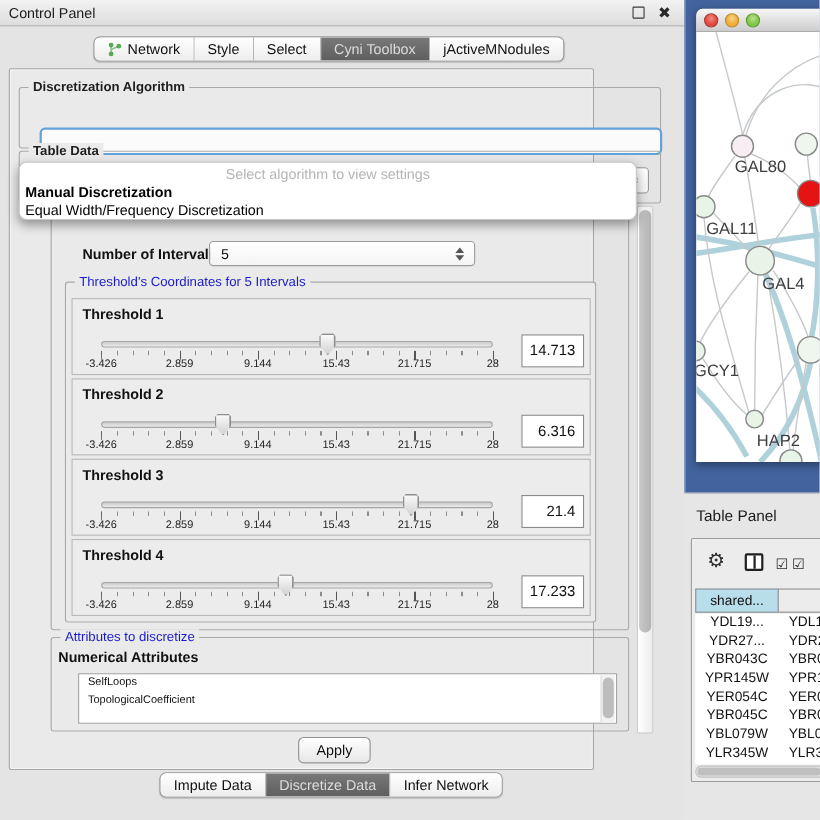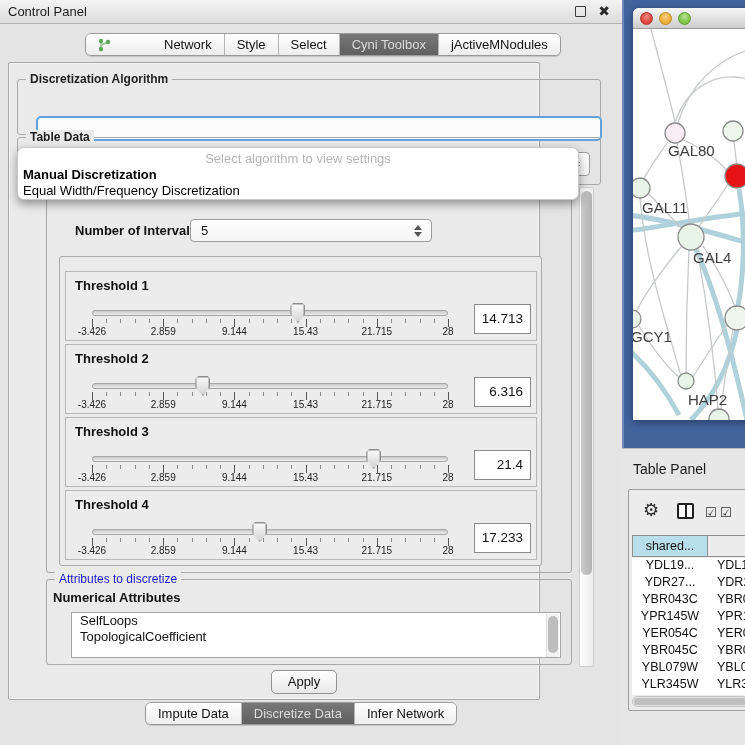--- a/index.html
+++ b/index.html
@@ -11,21 +11,21 @@
   #cp-titlebar{position:absolute;left:0;top:0;width:100%;height:24px;
     background:linear-gradient(#f3f3f3,#ddd);border-bottom:1px solid #b2b2b2;}
   #cp-title{position:absolute;left:8px;top:4px;font-size:13px;color:#1c1c1c;}
   .float-box{position:absolute;right:36px;top:6px;width:11px;height:11px;border:1.5px solid #3a3a3a;border-radius:1px;}
   .close-x{position:absolute;right:12px;top:3px;font-size:14px;font-weight:bold;color:#2a2a2a;}
 
   
   .seg{position:absolute;display:flex;height:23px;border:1px solid #9a9a9a;border-radius:6px;
     overflow:hidden;background:#fff;box-shadow:0 1px 1px rgba(0,0,0,.15);}
   .seg .tab{display:flex;align-items:center;justify-content:center;font-size:13px;color:#111;
-    background:linear-gradient(#ffffff,#ededed);border-right:1px solid #b5b5b5;padding:0 12px;white-space:nowrap;gap:48px;}
+    background:linear-gradient(#ffffff,#ededed);border-right:1px solid #b5b5b5;padding:0 12px;white-space:nowrap;}
   .seg .tab:last-child{border-right:none;}
   .seg .tab.sel{background:linear-gradient(#787878,#5f5f5f);color:#dcdcdc;}
   #top-tabs{left:85px;top:33px;}
   #bottom-tabs{left:145px;top:702px;}
 
   
   #content{position:absolute;left:8px;top:62px;width:532px;height:638px;
     background:#eaeaea;border:1px solid #a6a6a6;border-radius:2px;box-shadow:inset 0 0 0 1px #f4f4f4;}
   .group{position:absolute;border:1px solid #a9a9a9;border-radius:3px;}
   .gtitle{position:absolute;top:-8px;left:8px;background:#eaeaea;padding:0 4px;font-size:12px;line-height:14px;white-space:nowrap;}
@@ -72,21 +72,21 @@
   .ticks-major{position:absolute;left:0;top:17px;width:358px;height:8px;
     background:repeating-linear-gradient(90deg,#555 0 1px,transparent 1px 71.2px);}
   .tick-lbls{position:absolute;left:0;top:24px;width:356px;height:11px;}
   .tick-lbls span{position:absolute;transform:translateX(-50%);font-size:10px;font-weight:normal;color:#222;white-space:nowrap;}
   .p0{left:0}.p20{left:20%}.p40{left:40%}.p60{left:60%}.p80{left:80%}.p100{left:100%}
   .val-box{position:absolute;left:408px;top:32px;width:57px;height:30px;background:#fff;border:1px solid #8a8a8a;
     font-size:13.5px;color:#111;text-align:right;line-height:28px;padding-right:7px;}
 
   
   #attr-list{position:absolute;left:24px;top:32px;width:490px;height:46px;background:#fff;border:1px solid #a5a5a5;overflow:hidden;}
-  #attr-list .li{font-size:13px;color:#111;padding-left:8px;line-height:15.5px;white-space:nowrap;}
+  #attr-list .li{font-size:10px;color:#111;padding-left:8px;line-height:15.5px;white-space:nowrap;}
   #attr-sb{position:absolute;right:1px;top:1px;width:13px;height:44px;background:#f2f2f2;border-left:1px solid #ddd;}
   #attr-sb .vth{position:absolute;left:1px;top:2px;width:10px;height:37px;border-radius:5px;background:#bdbdbd;}
 
   #apply-btn{position:absolute;left:262px;top:607px;width:66px;height:24px;border:1px solid #929292;border-radius:5px;
     background:linear-gradient(#ffffff,#e7e7e7);font-size:13px;color:#111;text-align:center;line-height:22px;}
 
   
   #desktop{position:absolute;left:622px;top:0;width:123px;height:448px;overflow:hidden;
     background:linear-gradient(90deg,#6d87b8 0 2px,#42639e 2px);text-align:right;}
   #net-window{position:absolute;left:11px;top:8px;width:125px;height:412px;border-radius:6px 6px 0 0;
@@ -178,20 +178,21 @@
     <div class="group" style="left:37px;top:130px;width:526px;height:380px;">
       <span class="gtitle green">Interval Definition</span>
 
       <span style="position:absolute;left:28px;top:29px;font-size:13px;font-weight:bold;color:#111;">Number of Intervals</span>
       <div class="combo" style="left:143px;top:25px;width:242px;height:23px;">
         <span class="cv">5</span>
         <span class="spin"></span>
       </div>
 
       <div class="group" style="left:12px;top:62px;width:483px;height:310px;background:#eaeaea;">
+        <span class="gtitle blue">Threshold's Coordinates for 5 Intervals</span>
 
         <div class="thr" style="top:14px;">
           <span class="thr-label">Threshold 1</span>
           <div class="slider-area">
             <div class="track"></div>
             <div class="ticks-minor"></div>
             <div class="ticks-major"></div>
             <div class="thumb" style="left: 57.7%;"></div>
             <div class="tick-lbls">
               <span class="p0">-3.426</span>

